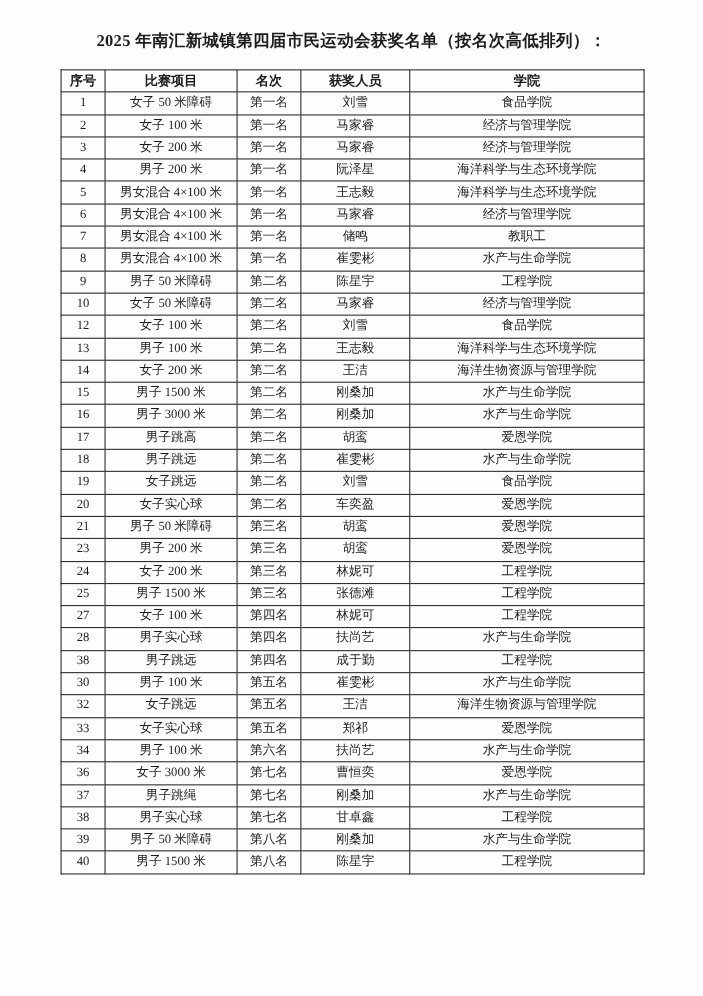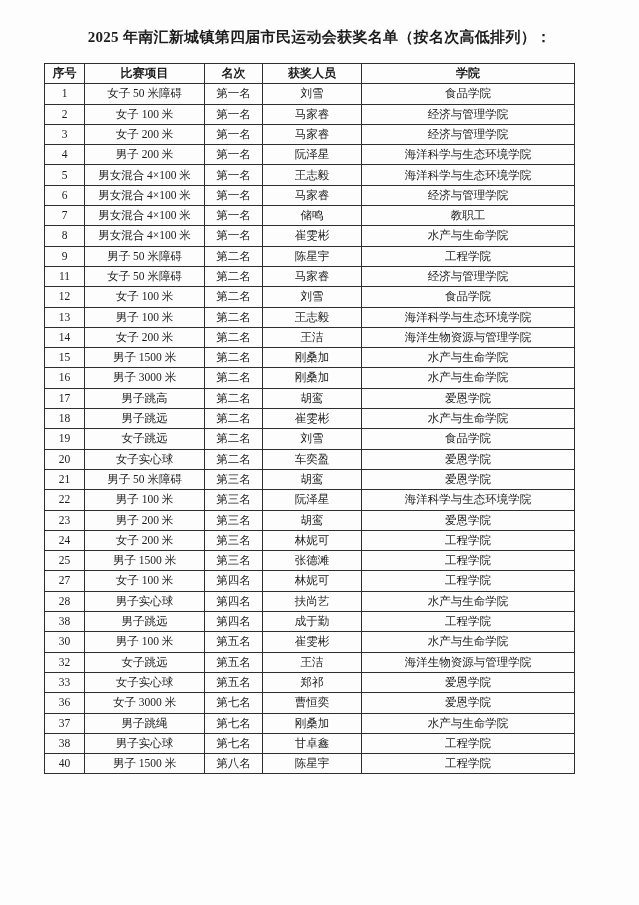--- a/index.html
+++ b/index.html
@@ -23,21 +23,21 @@
     width: 100%;
     text-align: center;
     font-size: 15px;
     font-weight: bold;
     letter-spacing: 0.3px;
     white-space: nowrap;
   }
   table.awards {
     position: absolute;
     top: 63px;
-    left: 44px;
+    left: 55px;
     width: 530px;
     border-collapse: collapse;
     table-layout: fixed;
     padding-left: 32px;
   }
   table.awards th,
   table.awards td {
     border: 1px solid #2e2e2e;
     text-align: center;
     vertical-align: middle;
@@ -139,21 +139,21 @@
           <td>水产与生命学院</td>
         </tr>
         <tr>
           <td>9</td>
           <td>男子 50 米障碍</td>
           <td>第二名</td>
           <td>陈星宇</td>
           <td>工程学院</td>
         </tr>
         <tr>
-          <td>11</td>
+          <td>10</td>
           <td>女子 50 米障碍</td>
           <td>第二名</td>
           <td>马家睿</td>
           <td>经济与管理学院</td>
         </tr>
         <tr>
           <td>12</td>
           <td>女子 100 米</td>
           <td>第二名</td>
           <td>刘雪</td>
@@ -214,27 +214,20 @@
           <td>第二名</td>
           <td>车奕盈</td>
           <td>爱恩学院</td>
         </tr>
         <tr>
           <td>21</td>
           <td>男子 50 米障碍</td>
           <td>第三名</td>
           <td>胡鸾</td>
           <td>爱恩学院</td>
-        </tr>
-        <tr>
-          <td>22</td>
-          <td>男子 100 米</td>
-          <td>第三名</td>
-          <td>阮泽星</td>
-          <td>海洋科学与生态环境学院</td>
         </tr>
         <tr>
           <td>23</td>
           <td>男子 200 米</td>
           <td>第三名</td>
           <td>胡鸾</td>
           <td>爱恩学院</td>
         </tr>
         <tr>
           <td>24</td>
@@ -286,39 +279,53 @@
           <td>海洋生物资源与管理学院</td>
         </tr>
         <tr>
           <td>33</td>
           <td>女子实心球</td>
           <td>第五名</td>
           <td>郑祁</td>
           <td>爱恩学院</td>
         </tr>
         <tr>
+          <td>34</td>
+          <td>男子 100 米</td>
+          <td>第六名</td>
+          <td>扶尚艺</td>
+          <td>水产与生命学院</td>
+        </tr>
+        <tr>
           <td>36</td>
           <td>女子 3000 米</td>
           <td>第七名</td>
           <td>曹恒奕</td>
           <td>爱恩学院</td>
         </tr>
         <tr>
           <td>37</td>
           <td>男子跳绳</td>
           <td>第七名</td>
           <td>刚桑加</td>
           <td>水产与生命学院</td>
         </tr>
         <tr>
           <td>38</td>
           <td>男子实心球</td>
           <td>第七名</td>
           <td>甘卓鑫</td>
           <td>工程学院</td>
+        </tr>
+        <tr>
+          <td>39</td>
+          <td>男子 50 米障碍</td>
+          <td>第八名</td>
+          <td>刚桑加</td>
+          <td>水产与生命学院</td>
         </tr>
         <tr>
           <td>40</td>
           <td>男子 1500 米</td>
           <td>第八名</td>
           <td>陈星宇</td>
           <td>工程学院</td>
         </tr>
       </tbody>
   </table>

